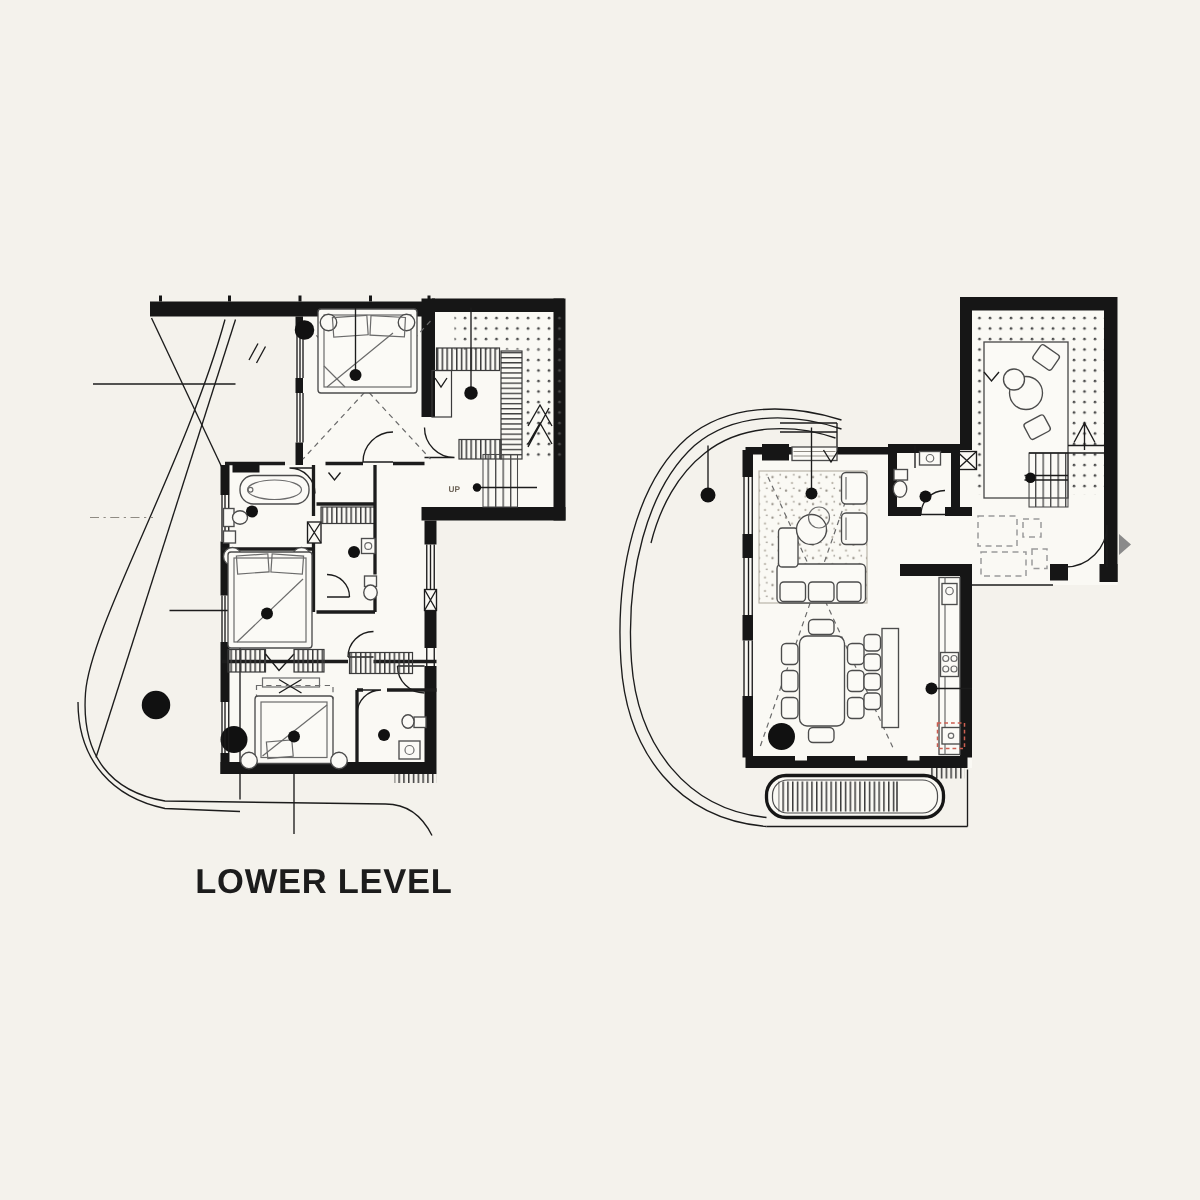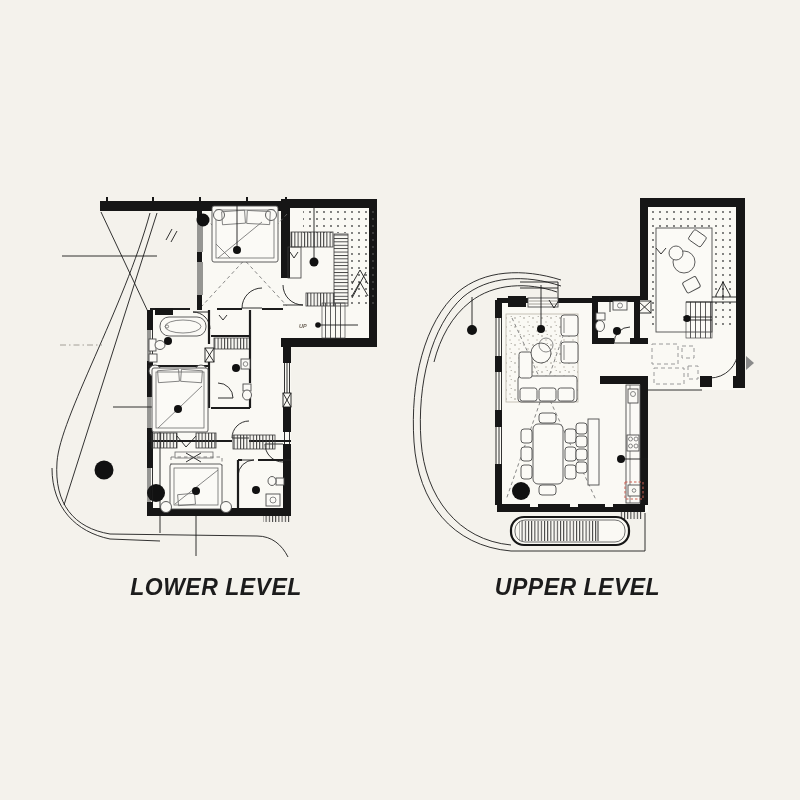--- a/index.html
+++ b/index.html
@@ -1,21 +1,21 @@
 <!DOCTYPE html>
 <html style="--background: #f4f2ec; --paper: #faf9f4; --ink: #1c1c1c; --line: #3a3a3a; --muted: #8a8a8a; --accent-red: #c9685c;"><head>
 <meta charset="utf-8">
 <style>
   :root{
     --background:#f4f2ec; --paper:#faf9f4; --ink:#1c1c1c; --line:#3a3a3a;
     --muted:#8a8a8a; --accent-red:#c9685c;
   }
   html,body{margin:0;padding:0;}
   body{background:var(--background);font-family:"Liberation Sans",sans-serif;}
-  .stage{position:relative;width:800px;height:800px;background:var(--background);overflow:hidden;font-style:italic;}
+  .stage{position:relative;width:800px;height:800px;background:var(--background);overflow:hidden;}
   .plan-canvas{position:absolute;left:0;top:0;}
   .caption{position:absolute;color:var(--ink);font-size:23px;font-weight:600;
     letter-spacing:.5px;text-align:center;font-family:"Liberation Sans",sans-serif;}
   .caption.lower{left:60px;top:574px;width:312px;}
   .caption.upper{left:415px;top:574px;width:325px;}
   
   .w{fill:#161616;stroke:none;}                      
   .ln{fill:none;stroke:#1c1c1c;stroke-width:.9;}     
   .ln2{fill:none;stroke:#1c1c1c;stroke-width:2.2;}   
   .lt{fill:none;stroke:#8f8b83;stroke-width:.8;}     
@@ -409,15 +409,14 @@
     <g>
       <rect x="511" y="517" width="118" height="28" rx="13" fill="#faf9f4" stroke="#161616" stroke-width="2.2"></rect>
       <rect x="515" y="520" width="110" height="22" rx="10" fill="none" stroke="#4c4c4c" stroke-width=".8"></rect>
       <rect x="519" y="521" width="79" height="20" fill="url(#hv3)"></rect>
       <path class="ln" d="M598,521 V541"></path>
     </g>
   </g>
 </svg>
 
 <div class="caption lower">LOWER LEVEL</div>
-<div class="caption upper">UPPER LEVEL</div>
 
 </div>
 
 </body></html>

